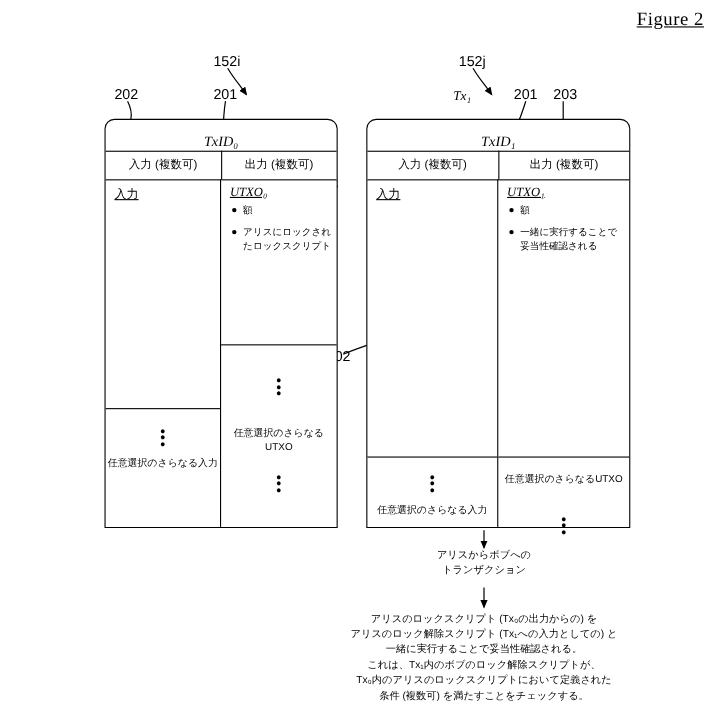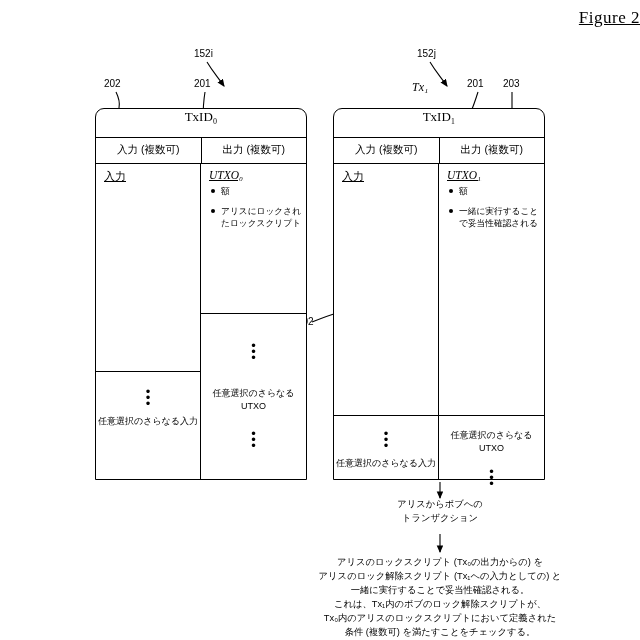--- a/index.html
+++ b/index.html
@@ -34,32 +34,33 @@
   }
   
   .tx-box {
     position: absolute;
     border: 1.3px solid #000;
     border-radius: 9px 9px 0 0;
     box-sizing: border-box;
     background: #fff;
   }
   #tx0-box { left: 95px; top: 108px; width: 212px; height: 372px; }
-  #tx1-box { left: 333px; top: 108px; width: 212px; height: 372px; }
+  #tx1-box { left: 333px; top: 108px; width: 240px; height: 372px; }
 
   .txid-row {
     position: absolute;
     left: 0; right: 0;
     top: 0;
     height: 28px;
     border-bottom: 1.3px solid #000;
     display: flex;
-    align-items: flex-start;
+    align-items: flex-end;
     justify-content: center;
     font-family: "Liberation Serif", serif;
+    font-style: italic;
     font-size: 13px;
   }
   .colhdr-row {
     position: absolute;
     left: 0; right: 0;
     top: 28px;
     height: 26px;
     border-bottom: 1.3px solid #000;
     display: flex;
   }
@@ -136,21 +137,21 @@
   .cell-caption {
     position: absolute;
     left: 0; right: 0;
     text-align: center;
     font-size: 9px;
     line-height: 1.45;
   }
   
   .lbl {
     position: absolute;
-    font-size: 10px;
+    font-size: 13px;
     white-space: nowrap;
   }
   .lbl.italic {
     font-family: "Liberation Serif", serif;
     font-style: italic;
     font-size: 12px;
   }
   svg.overlay {
     position: absolute;
     left: 0; top: 0;

